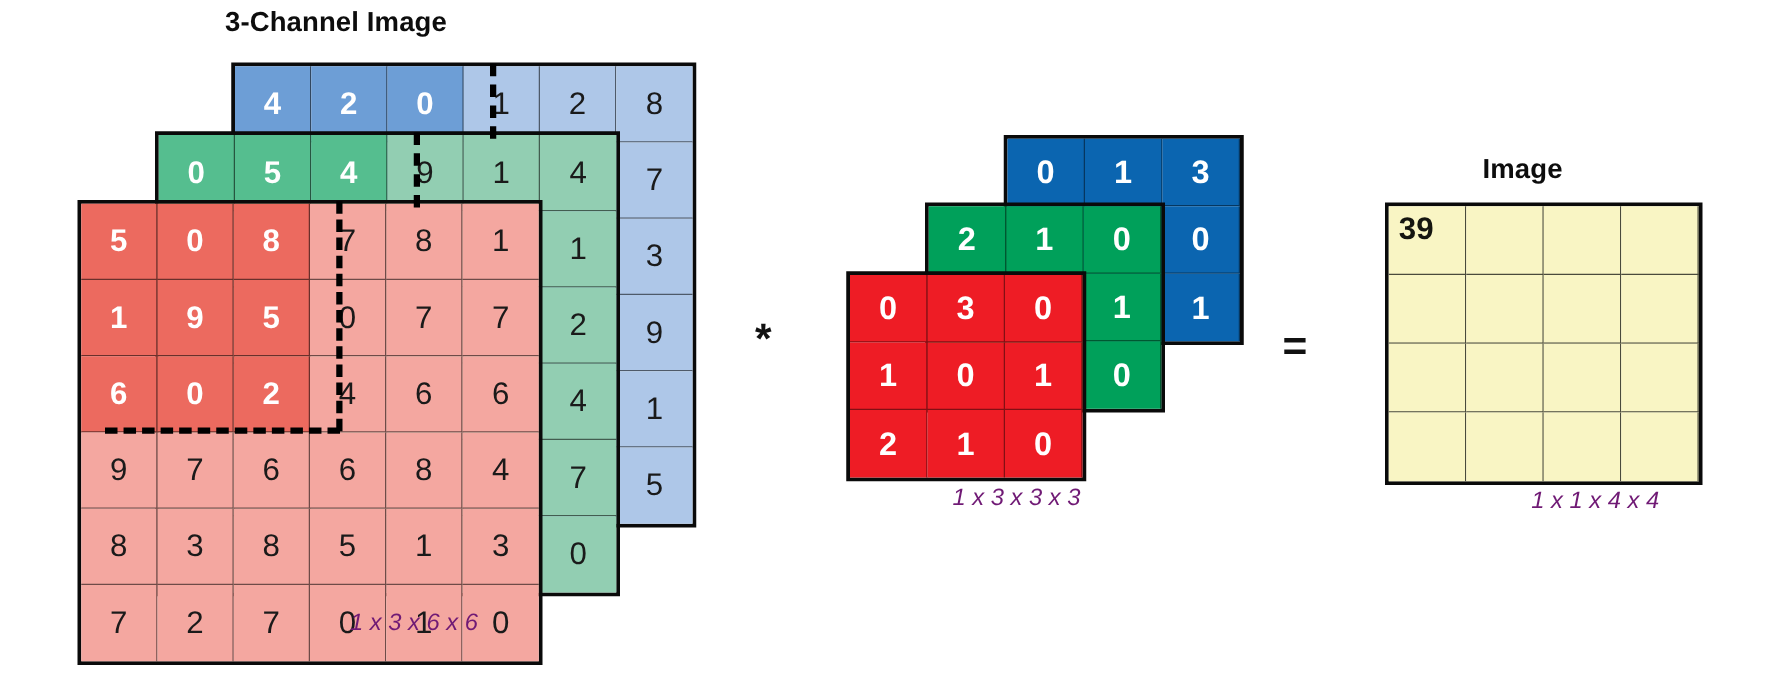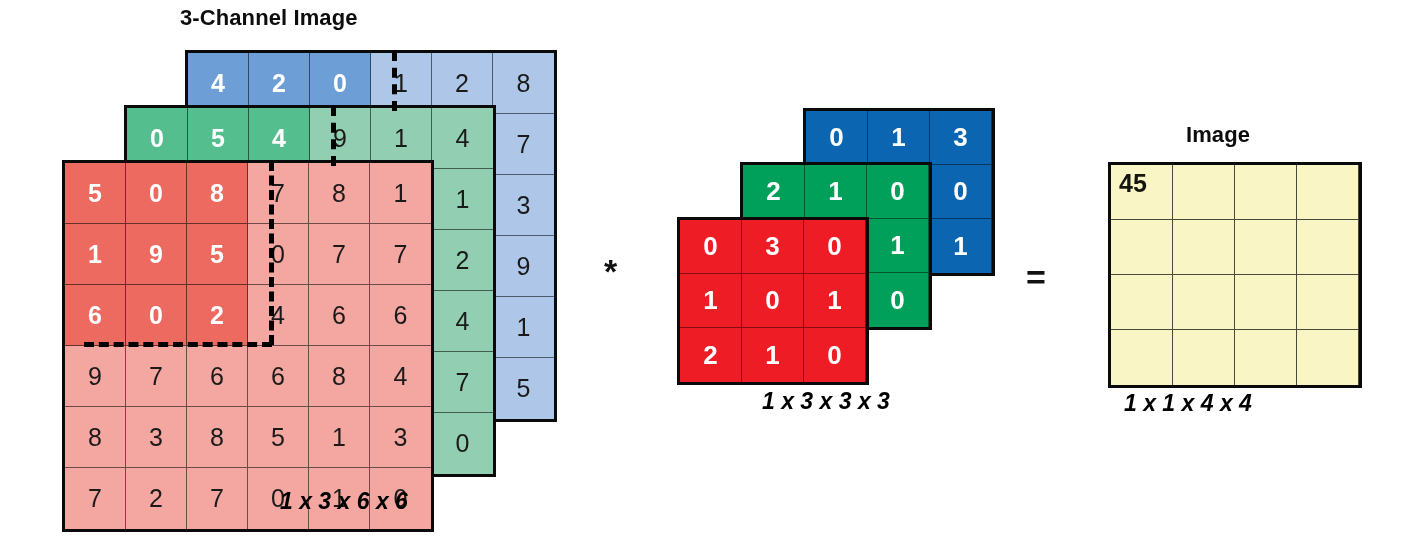--- a/index.html
+++ b/index.html
@@ -9,25 +9,25 @@
   .stage{position:absolute;left:0;top:0;width:1426px;height:551px;padding-left:21px;}
 
   
   .title{position:absolute;font-weight:bold;font-size:22px;color:#0d0d0d;
          white-space:nowrap;letter-spacing:.1px;}
   #image-title{left:180px;top:5px;}
   #filter-title{left:725px;top:68px;}
   #result-title{left:1186px;top:122px;}
 
   
-  .caption{position:absolute;font-weight:bold;font-style:italic;font-size:23px;
-           color:#000000;white-space:nowrap;}
+  .caption{position:absolute;font-weight:normal;font-style:italic;font-size:19px;
+           color:#701a75;white-space:nowrap;}
   #image-caption{left:244px;top:488px;margin-left:36px;}
   #filter-caption{left:762px;top:388px;}
-  #result-caption{left:1124px;top:390px;}
+  #result-caption{left:1225px;top:390px;}
 
   
   .op{position:absolute;font-weight:bold;font-size:34px;color:#111;}
   #op-conv{left:604px;top:252px;}
   #op-eq{left:1026px;top:258px;}
 
   
   .grid{position:absolute;border:3px solid #0a0a0a;box-sizing:content-box;}
   .grid .row{display:flex;}
   .cell{box-sizing:border-box;display:flex;align-items:center;
@@ -302,21 +302,21 @@
   </div>
 
   <div class="caption" id="filter-caption">1 x 3 x 3 x 3</div>
 
   <div class="op" id="op-eq">=</div>
 
   <div class="title" id="result-title">Image</div>
 
   <div class="grid res-grid" id="result-grid" style="left:1108px;top:162px;">
     <div class="row">
-      <div class="cell c-yellow first">45</div>
+      <div class="cell c-yellow first">39</div>
       <div class="cell c-yellow"></div>
       <div class="cell c-yellow"></div>
       <div class="cell c-yellow"></div>
     </div>
     <div class="row">
       <div class="cell c-yellow"></div>
       <div class="cell c-yellow"></div>
       <div class="cell c-yellow"></div>
       <div class="cell c-yellow"></div>
     </div>

